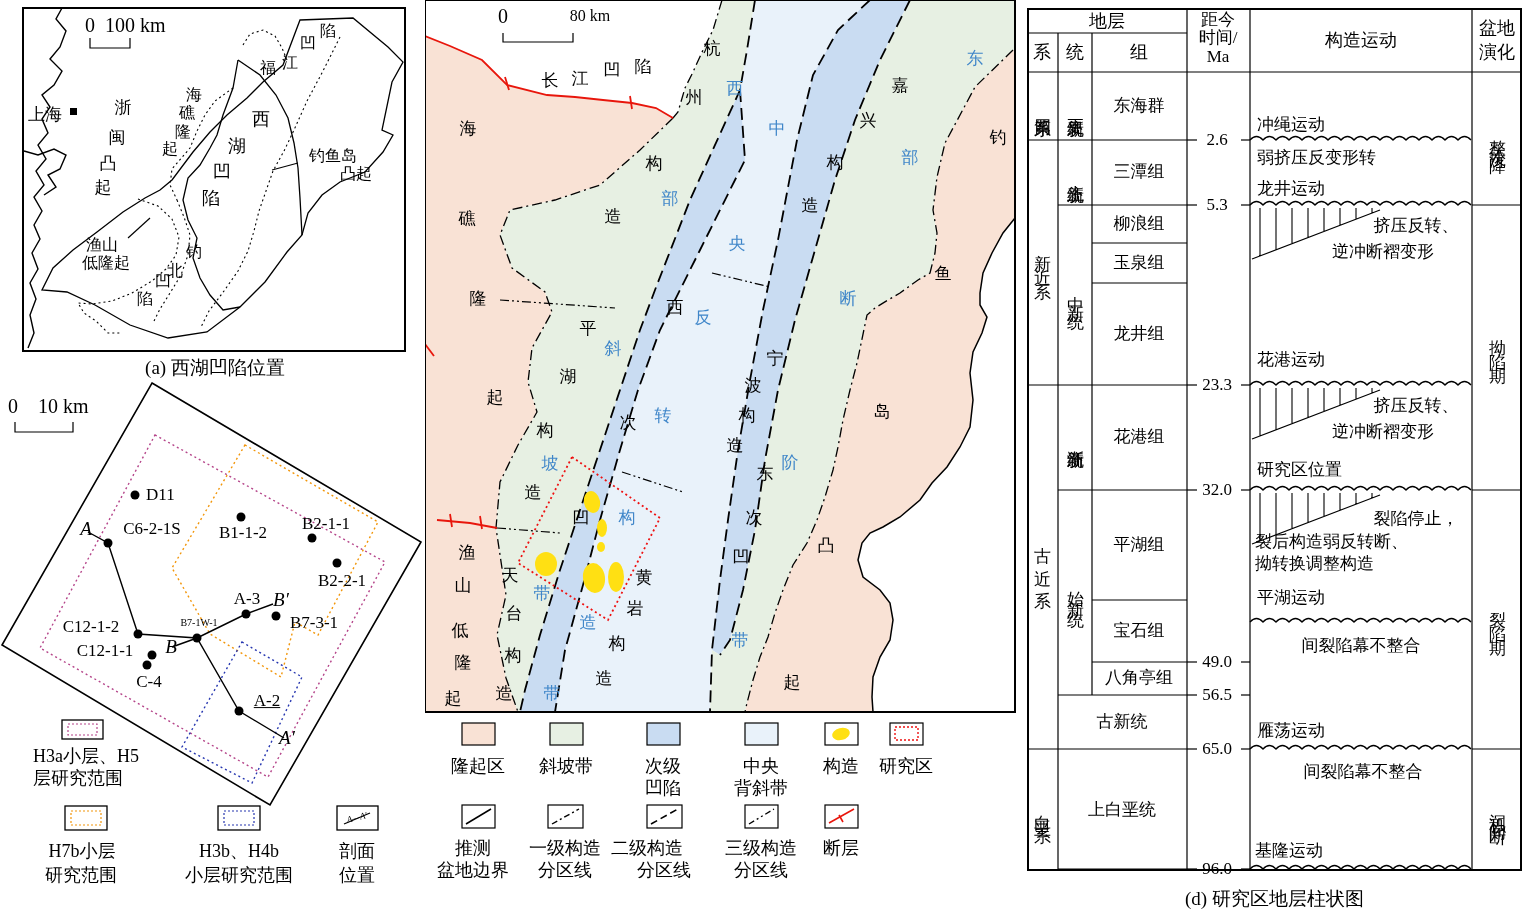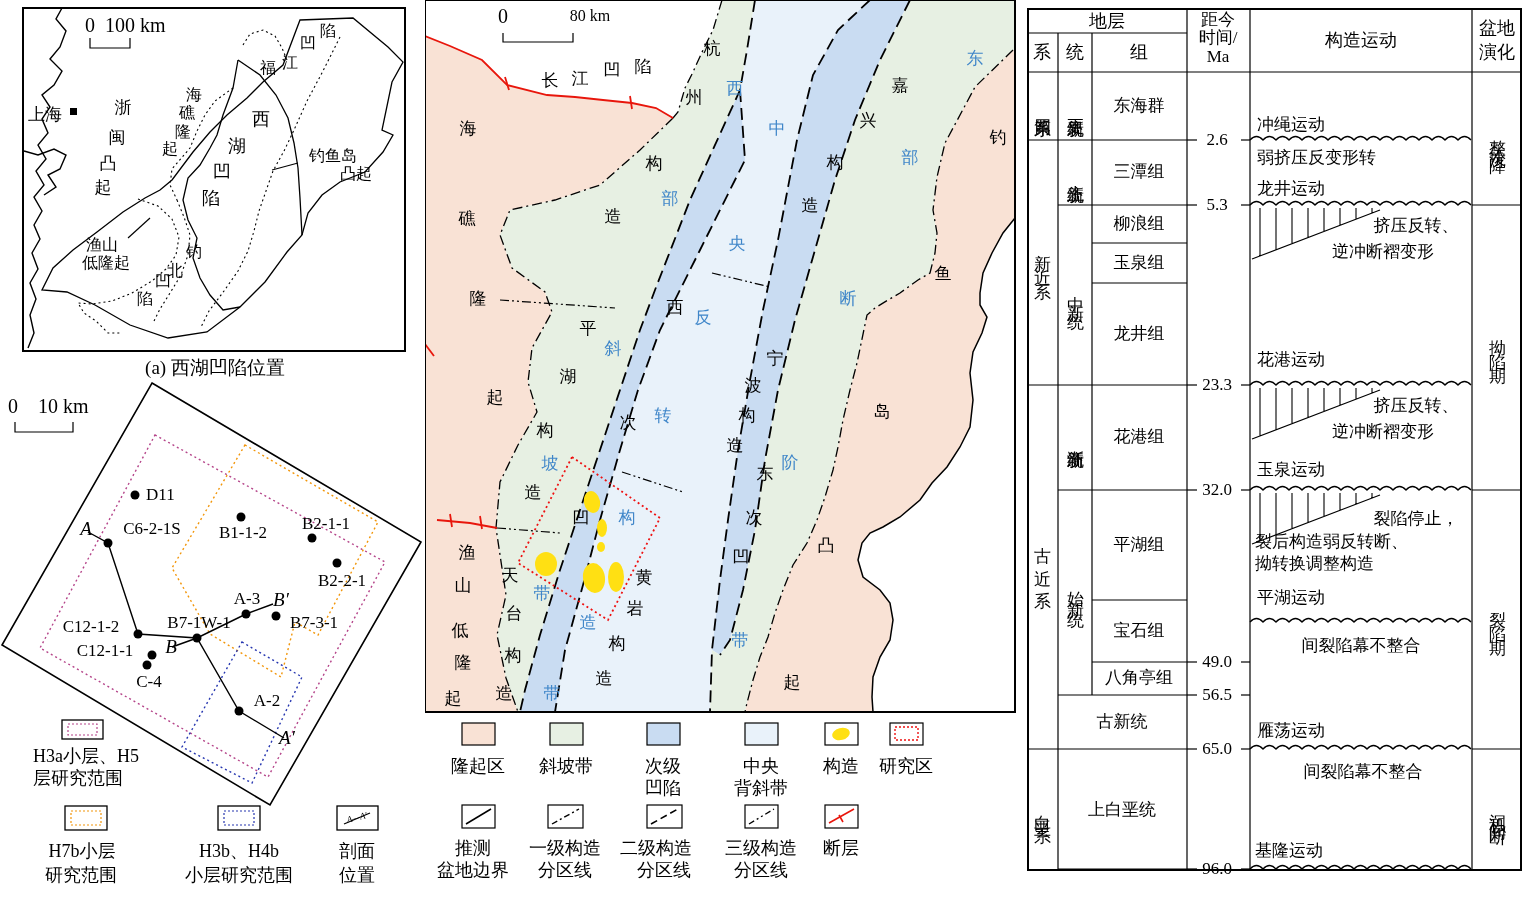--- a/index.html
+++ b/index.html
@@ -7,21 +7,21 @@
         font-family:"Liberation Serif","DejaVu Serif",serif;color:#000;}
   .panel{position:absolute;}
   .panel svg{position:absolute;left:0;top:0;}
   .lab{position:absolute;white-space:pre;line-height:1.05;}
   .ctr{transform:translate(-50%,-50%);text-align:center;}
   .vmid{transform:translateY(-50%);}
   .zh16{font-size:16px;}
   .zh17{font-size:17px;}
   .zh18{font-size:18px;}
   .zh19{font-size:19px;}
-  .sm{font-size:17px;}
+  .sm{font-size:10px;}
   .tiny{font-size:9px;}
   .blue{color:#3f86c9;}
   .it{font-style:italic;}
   .vert{writing-mode:vertical-rl;text-orientation:upright;}
   .scat{position:absolute;left:0;top:0;width:100%;height:100%;pointer-events:none;}
   .scat span{position:absolute;transform:translate(-50%,-50%);}
   .cap{position:absolute;text-align:center;font-size:19px;}
 </style>
 </head>
 <body>
@@ -134,21 +134,21 @@
     <div class="lab zh17 ctr" style="left:152px;top:149px;">C6-2-1S</div>
     <div class="lab zh17 ctr" style="left:243px;top:153px;">B1-1-2</div>
     <div class="lab zh17 ctr" style="left:326px;top:144px;">B2-1-1</div>
     <div class="lab zh17 ctr" style="left:342px;top:201px;">B2-2-1</div>
     <div class="lab zh17 ctr" style="left:247px;top:219px;">A-3</div>
     <div class="lab zh17 ctr" style="left:314px;top:243px;">B7-3-1</div>
     <div class="lab sm ctr" style="left:199px;top:243px;">B7-1W-1</div>
     <div class="lab zh17 ctr" style="left:91px;top:247px;">C12-1-2</div>
     <div class="lab zh17 ctr" style="left:105px;top:271px;">C12-1-1</div>
     <div class="lab zh17 ctr" style="left:149px;top:302px;">C-4</div>
-    <div class="lab zh17 ctr" style="left:267px;top:321px;">A-2</div>
+    <div class="lab zh17 ctr" style="left:267px;top:321px;text-decoration:underline;">A-2</div>
     <div class="lab zh19 it ctr" style="left:86px;top:149px;">A</div>
     <div class="lab zh19 it ctr" style="left:287px;top:358px;">A′</div>
     <div class="lab zh19 it ctr" style="left:171px;top:267px;">B</div>
     <div class="lab zh19 it ctr" style="left:281px;top:220px;">B′</div>
     <div class="lab tiny it ctr" style="left:357px;top:438px;transform:translate(-50%,-50%) rotate(-14deg);">A—A′</div>
     <div class="lab zh18 ctr" style="left:86px;top:376px;">H3a小层、H5</div>
     <div class="lab zh18 ctr" style="left:78px;top:398px;">层研究范围</div>
     <div class="lab zh18 ctr" style="left:82px;top:471px;font-family:Liberation Serif, serif;">H7b小层</div>
     <div class="lab zh18 ctr" style="left:81px;top:495px;">研究范围</div>
     <div class="lab zh18 ctr" style="left:239px;top:471px;">H3b、H4b</div>
@@ -335,21 +335,21 @@
     <div class="lab zh18 ctr" style="left:238px;top:766px;">次级</div>
     <div class="lab zh18 ctr" style="left:238px;top:788px;">凹陷</div>
     <div class="lab zh18 ctr" style="left:336px;top:766px;">中央</div>
     <div class="lab zh18 ctr" style="left:336px;top:788px;">背斜带</div>
     <div class="lab zh18 ctr" style="left:416px;top:766px;">构造</div>
     <div class="lab zh18 ctr" style="left:481px;top:766px;">研究区</div>
     <div class="lab zh18 ctr" style="left:48px;top:848px;">推测</div>
     <div class="lab zh18 ctr" style="left:48px;top:870px;">盆地边界</div>
     <div class="lab zh18 ctr" style="left:140px;top:848px;">一级构造</div>
     <div class="lab zh18 ctr" style="left:140px;top:870px;">分区线</div>
-    <div class="lab zh18 ctr" style="left:231px;top:848px;">二级构造</div>
+    <div class="lab zh18 ctr" style="left:222px;top:848px;">二级构造</div>
     <div class="lab zh18 ctr" style="left:239px;top:870px;">分区线</div>
     <div class="lab zh18 ctr" style="left:336px;top:848px;">三级构造</div>
     <div class="lab zh18 ctr" style="left:336px;top:870px;">分区线</div>
     <div class="lab zh18 ctr" style="left:416px;top:848px;">断层</div>
   </div>
 
   <div class="panel" id="pd" style="left:1027px;top:8px;width:495px;height:863px;">
     <svg width="495" height="863" viewBox="0 0 495 863">
       <rect x="1" y="1" width="493" height="861" fill="#fff" stroke="#000" stroke-width="2"></rect>
       <g stroke="#000" stroke-width="1.2">
@@ -451,29 +451,30 @@
     <div class="lab zh17 ctr" style="left:190px;top:861px;">96.0</div>
 
     <div class="lab zh17 vmid" style="left:230px;top:117px;">冲绳运动</div>
     <div class="lab zh17 vmid" style="left:230px;top:150px;">弱挤压反变形转</div>
     <div class="lab zh17 vmid" style="left:230px;top:181px;">龙井运动</div>
     <div class="lab zh17 ctr" style="left:389px;top:218px;">挤压反转、</div>
     <div class="lab zh17 ctr" style="left:356px;top:244px;">逆冲断褶变形</div>
     <div class="lab zh17 vmid" style="left:230px;top:352px;">花港运动</div>
     <div class="lab zh17 ctr" style="left:389px;top:398px;">挤压反转、</div>
     <div class="lab zh17 ctr" style="left:356px;top:424px;">逆冲断褶变形</div>
-    <div class="lab zh17 vmid" style="left:230px;top:462px;">玉泉运动</div>
+    <div class="lab zh17 vmid" style="left:230px;top:462px;">研究区位置</div>
     <div class="lab zh17 ctr" style="left:389px;top:511px;">裂陷停止，</div>
     <div class="lab zh17 vmid" style="left:228px;top:534px;">裂后构造弱反转断、</div>
     <div class="lab zh17 vmid" style="left:228px;top:556px;">拗转换调整构造</div>
     <div class="lab zh17 vmid" style="left:230px;top:590px;">平湖运动</div>
     <div class="lab zh17 ctr" style="left:334px;top:638px;">间裂陷幕不整合</div>
     <div class="lab zh17 vmid" style="left:230px;top:723px;">雁荡运动</div>
     <div class="lab zh17 ctr" style="left:336px;top:764px;">间裂陷幕不整合</div>
     <div class="lab zh17 vmid" style="left:228px;top:843px;">基隆运动</div>
 
     <div class="lab zh17 vert ctr" style="left:470px;top:130px;letter-spacing:6px;">整体沉降</div>
     <div class="lab zh17 vert ctr" style="left:470px;top:339px;letter-spacing:14px;">拗陷期</div>
     <div class="lab zh17 vert ctr" style="left:470px;top:611px;letter-spacing:14px;">裂陷期</div>
     <div class="lab zh17 vert ctr" style="left:470px;top:802px;letter-spacing:5px;">沉积间断</div>
   </div>
 
+  <div class="cap" style="left:1027px;top:886px;width:495px;">(d) 研究区地层柱状图</div>
 </div>
 
 </body></html>

